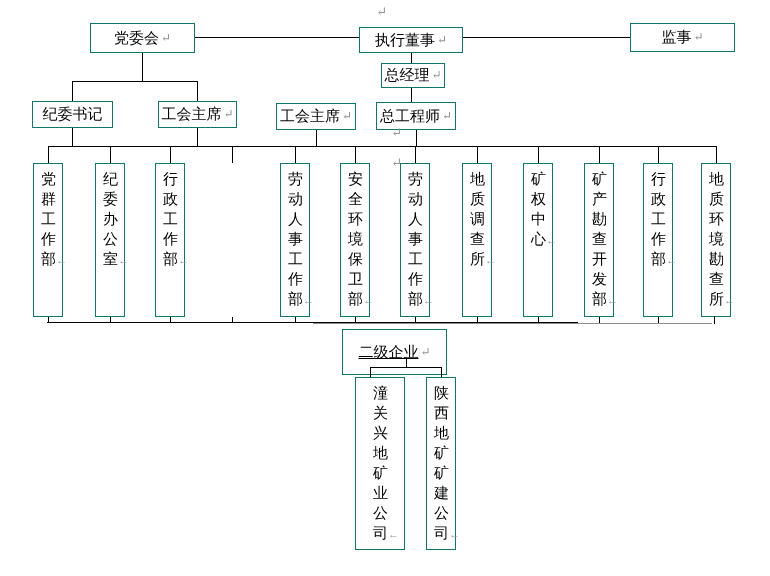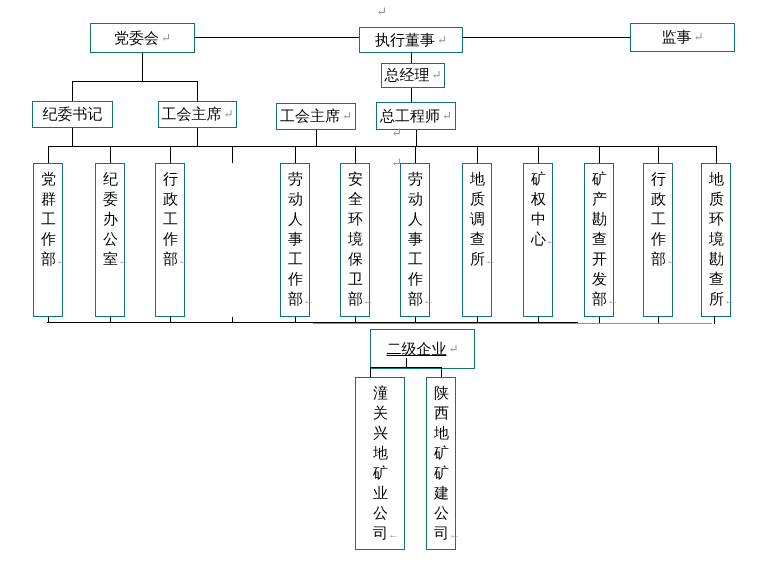--- a/index.html
+++ b/index.html
@@ -84,21 +84,21 @@
   <div class="box vbox" style="left:584px">
       <div class="vlabel"><span>矿产勘查开发部</span><span class="vmark">←</span></div>
     </div>
   <div class="box vbox" style="left:643px">
       <div class="vlabel"><span>行政工作部</span><span class="vmark">←</span></div>
     </div>
   <div class="box vbox" style="left:701px">
       <div class="vlabel"><span>地质环境勘查所</span><span class="vmark">←</span></div>
     </div>
 
-  <div class="box hbox" style="left:370px;top:329px;width:105px;height:40px">
+  <div class="box hbox" style="left:342px;top:329px;width:105px;height:46px">
     <span class="u">二级企业</span>
       <span class="mark">↵</span>
   </div>
   <div class="box subbox" style="left:355px;width:50px">
     <div class="vlabel"><span>潼关兴地矿业公司</span><span class="vmark">←</span></div>
   </div>
   <div class="box subbox" style="left:426px;width:30px">
     <div class="vlabel"><span>陕西地矿矿建公司</span><span class="vmark">←</span></div>
   </div>
 

